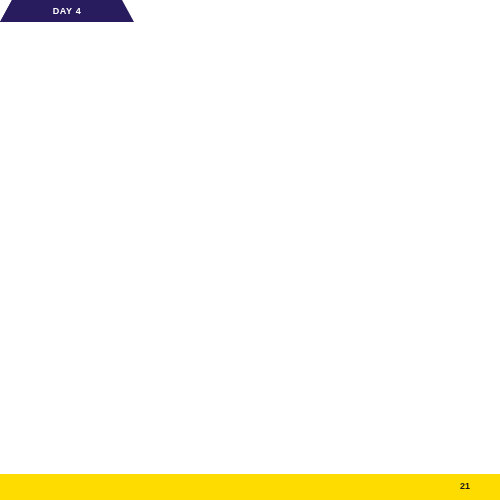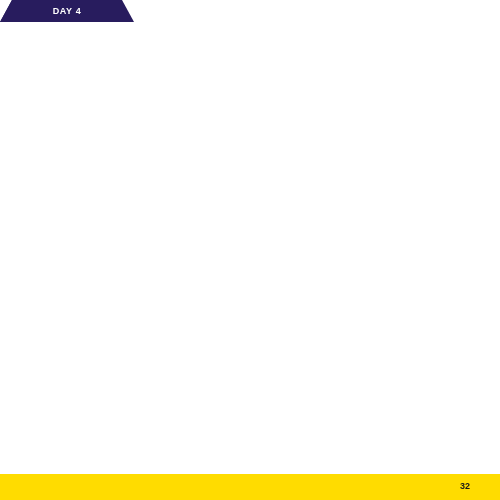--- a/index.html
+++ b/index.html
@@ -34,14 +34,14 @@
     <svg width="134" height="22" viewBox="0 0 134 22">
         <polygon points="12,0 122,0 134,22 0,22" fill="#281c5e"></polygon>
       </svg>
     <div class="tab-label">DAY 4</div>
   </div>
 
   <div class="col col-left"></div>
   <div class="col col-right"></div>
 
   <div class="yellowbar"></div>
-  <div class="pageno">32</div>
+  <div class="pageno">21</div>
 </div>
 
 </body></html>

